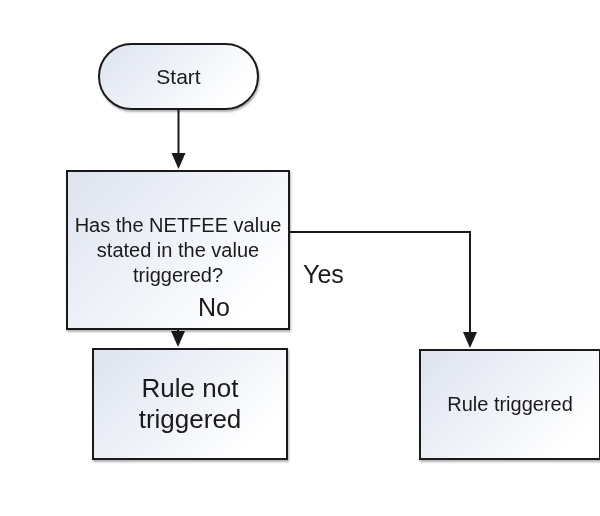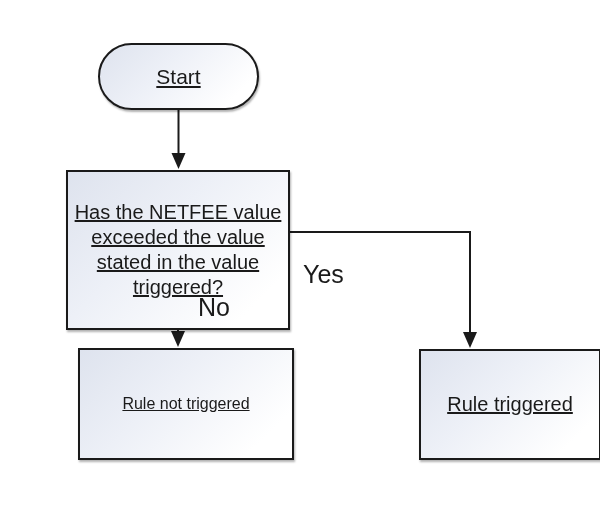--- a/index.html
+++ b/index.html
@@ -27,44 +27,43 @@
     box-sizing: border-box;
     border: 2px solid #1a1a1a;
     background: linear-gradient(135deg, #dee3ee 0%, #edf0f7 40%, #ffffff 85%);
     box-shadow: 1px 2px 2px rgba(0, 0, 0, 0.3);
     display: flex;
     flex-direction: column;
     align-items: center;
     justify-content: center;
     text-align: center;
     color: #1a1a1a;
-    text-decoration: underline;
   }
   .node-start {
     left: 98px;
     top: 43px;
     width: 161px;
     height: 67px;
     border-radius: 34px;
     font-size: 21px;
   }
   .node-decision {
     left: 66px;
     top: 170px;
     width: 224px;
     height: 160px;
     font-size: 20px;
     line-height: 25px;
   }
   .node-not-triggered {
-    left: 78px;
+    left: 92px;
     top: 348px;
-    width: 216px;
+    width: 196px;
     height: 112px;
-    font-size: 16px;
+    font-size: 26px;
   }
   .node-triggered {
     left: 378px;
     top: 349px;
     width: 182px;
     height: 111px;
     font-size: 20px;
     margin-left: 41px;
   }
   .edge-label {
@@ -97,21 +96,20 @@
       <polygon points="178,347 171,331 185,331" stroke="none"></polygon>
     </g>
   </svg>
 
   <div class="node node-start">
     <span>Start</span>
   </div>
 
   <div class="node node-decision">
     <span class="decision-line">Has the NETFEE value</span>
-    <span class="decision-line">exceeded the value</span>
     <span class="decision-line">stated in the value</span>
     <span class="decision-line">triggered?</span>
   </div>
 
   <div class="node node-not-triggered">
     <span>Rule not triggered</span>
   </div>
 
   <div class="node node-triggered">
     <span>Rule triggered</span>

